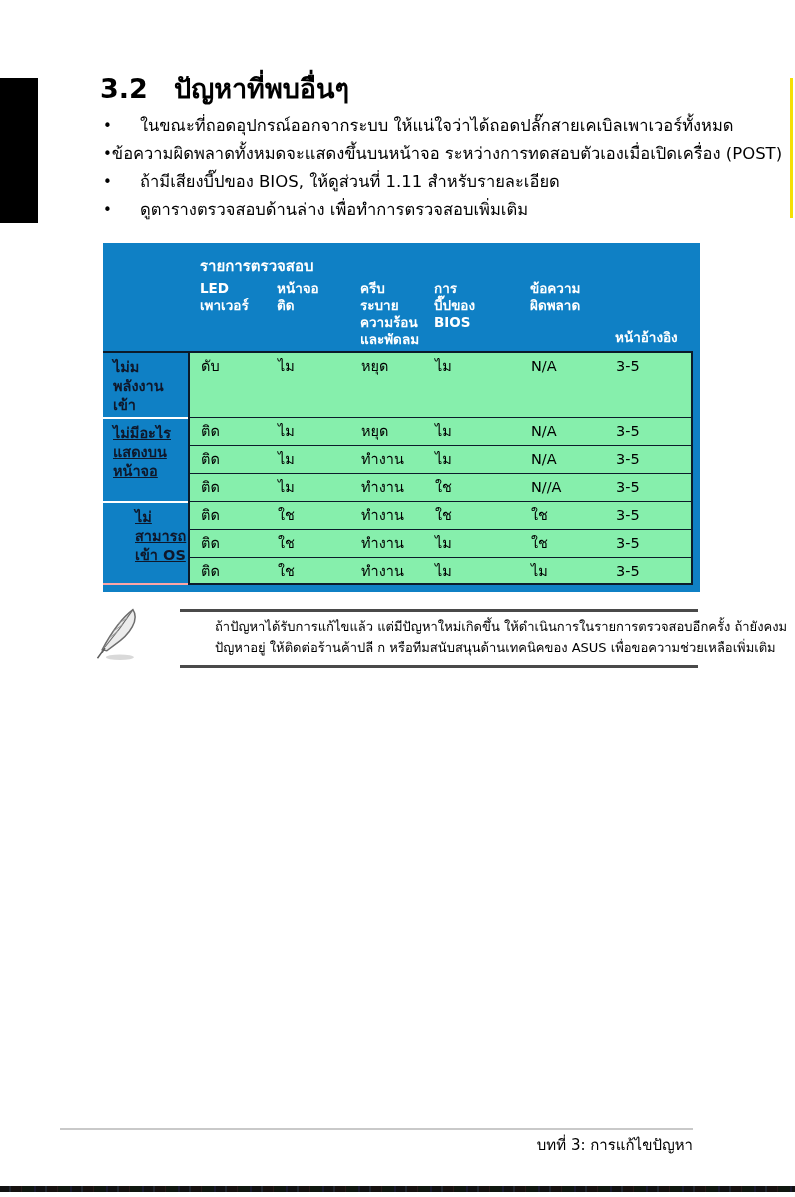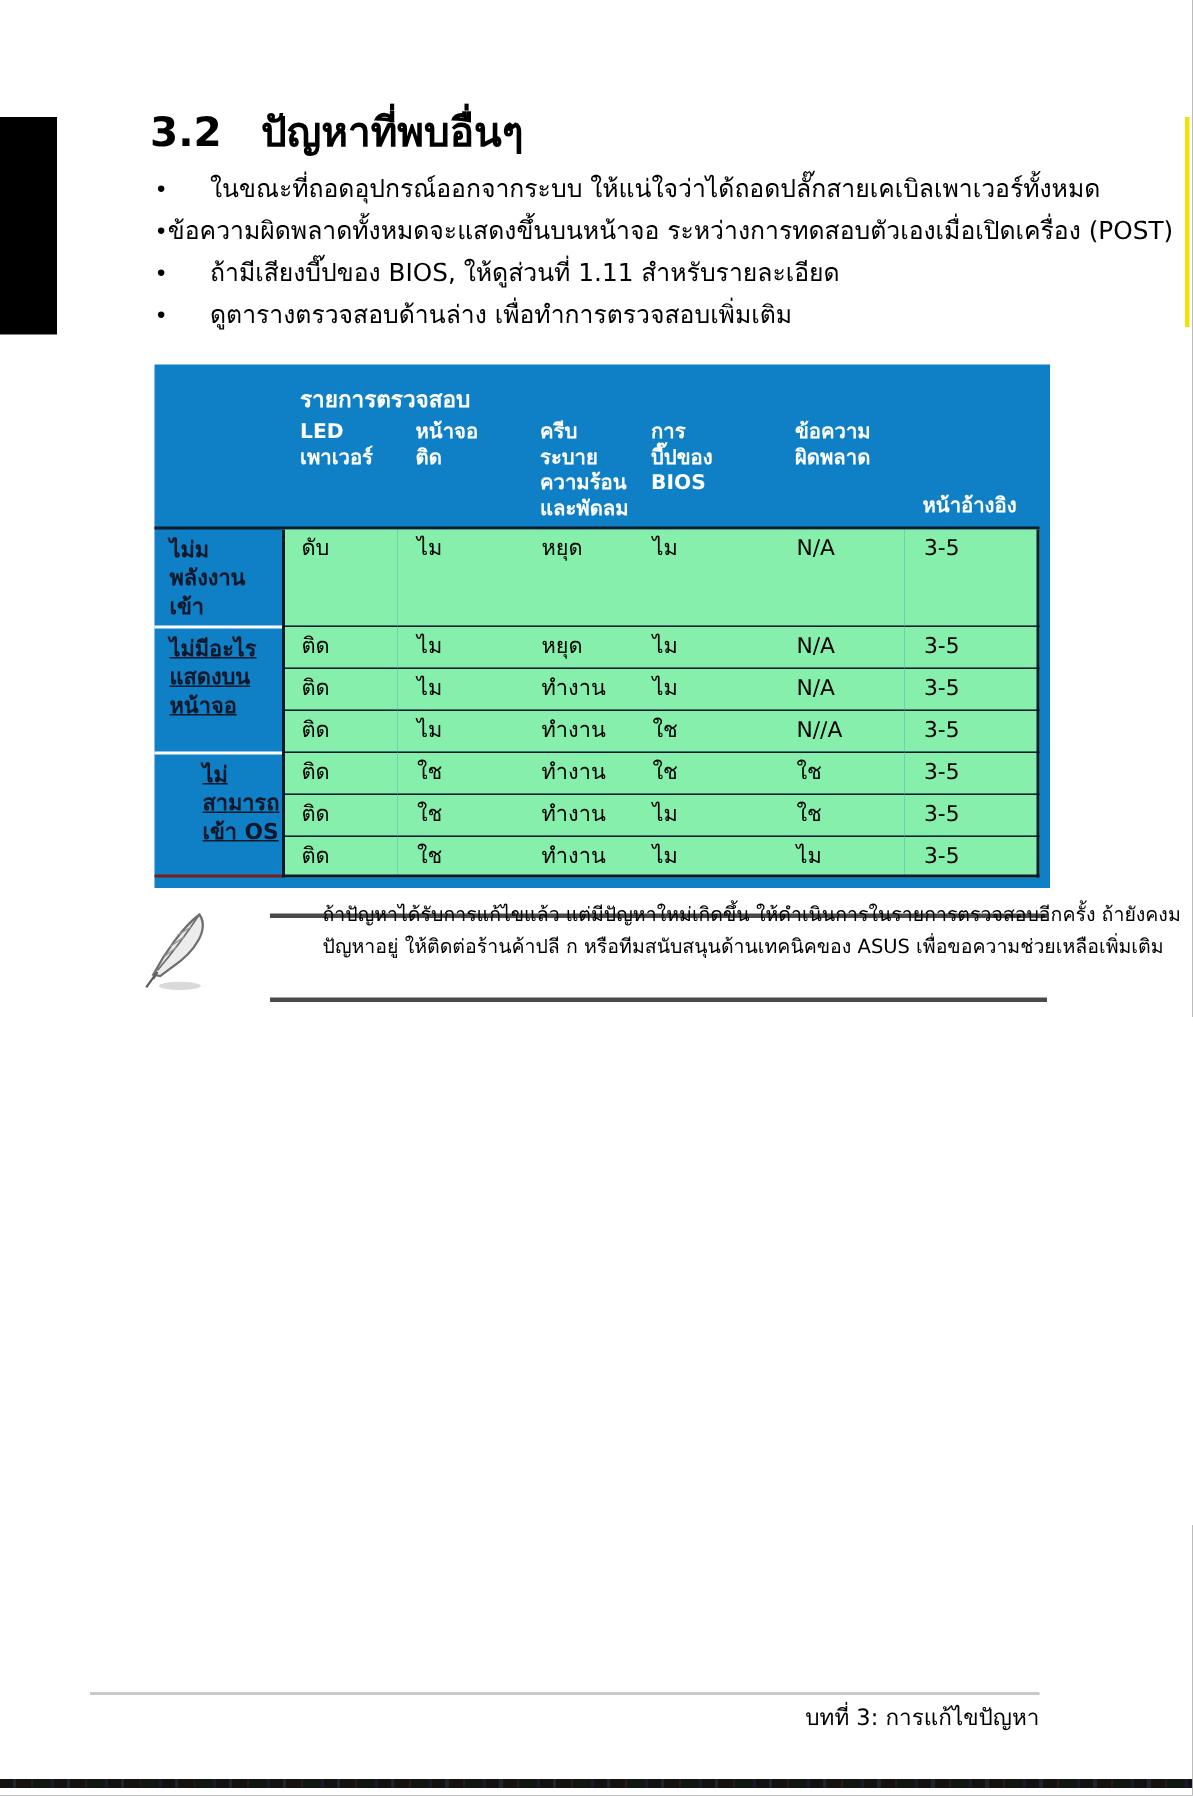--- a/index.html
+++ b/index.html
@@ -47,32 +47,32 @@
     content:"";position:absolute;left:85px;top:0;right:0;bottom:0;
     border:2px solid var(--dark);border-top:none;pointer-events:none;
   }
   .tgroup{display:grid;grid-template-columns:85px 77px 83px 74px 96px 85px 1fr;grid-auto-rows:28px;}
   .tgroup.g-first{grid-auto-rows:64px;}
   .glabel{
     grid-column:1;color:#0f172a;font-weight:700;font-size:14.5px;line-height:19px;
     padding:5px 2px 0 10px;white-space:pre-line;
   }
   .tgroup:not(.g-first) .glabel{border-top:2px solid #ffffff;text-decoration:underline;}
-  .tgroup.g-last .glabel{border-bottom:2px solid #7f1d1d;padding-left:32px;}
+  .tgroup.g-last .glabel{border-bottom:2px solid #fca5a5;padding-left:32px;}
   .dcell{
     background:#86efac;font-size:14.5px;line-height:20px;
     padding:3px 0 0 13px;border-top:1.5px solid var(--dark);white-space:nowrap;
   }
   .dcell.nt{border-top:none;}
   
   .note-icon{position:absolute;left:90px;top:603px;width:56px;height:60px;}
   .note-rule{position:absolute;left:180px;width:518px;height:3px;background:var(--note-rule);}
   .note-rule.top{top:609px;}
   .note-rule.bottom{top:665px;}
-  .note-text{position:absolute;left:215px;top:600px;width:490px;font-size:13px;line-height:21px;}
+  .note-text{position:absolute;left:215px;top:616px;width:490px;font-size:13px;line-height:21px;}
   .note-text div{white-space:nowrap;}
   
   .footer-rule{position:absolute;left:60px;top:1128px;width:633px;height:2px;background:var(--rule-gray);}
   .footer-text{position:absolute;left:393px;top:1133px;width:300px;text-align:right;font-size:15px;white-space:nowrap;}
 </style>
 </head>
 <body>
 
 <div class="page">
 

